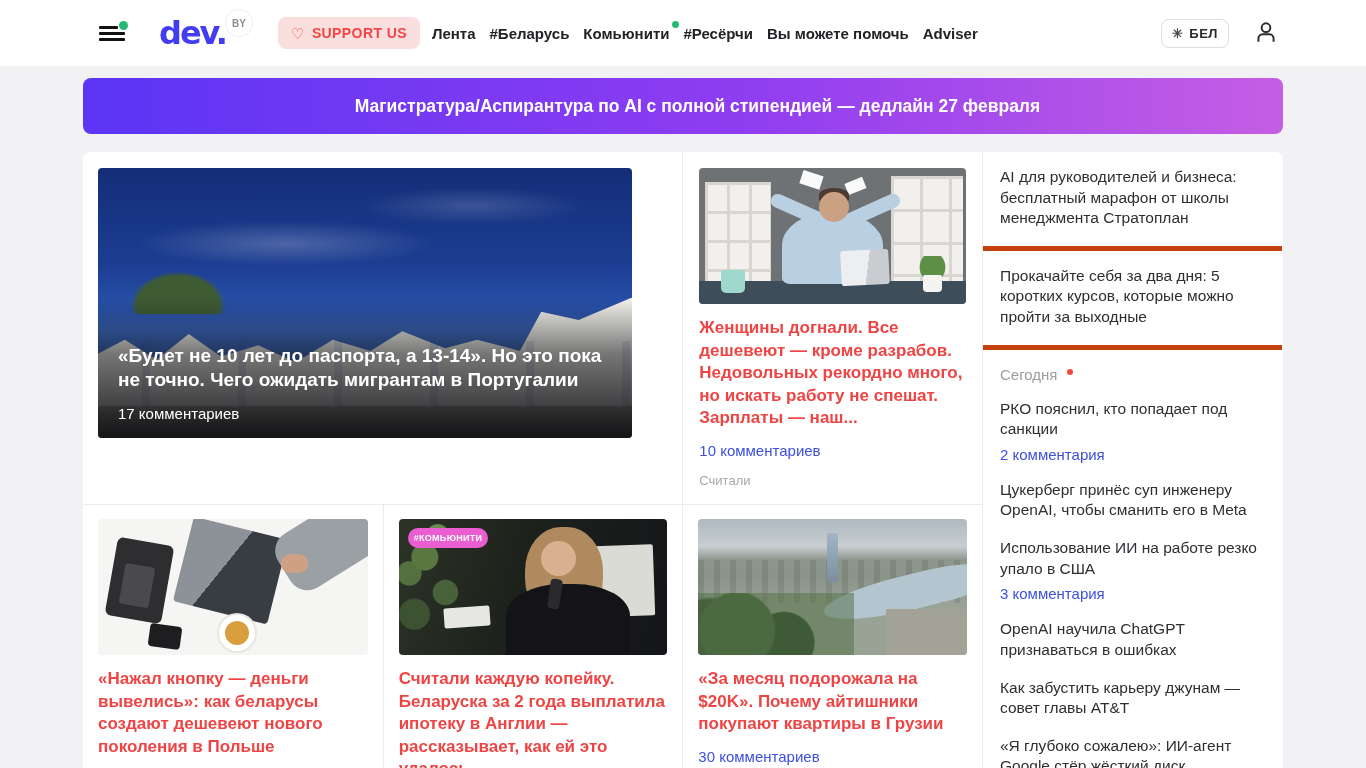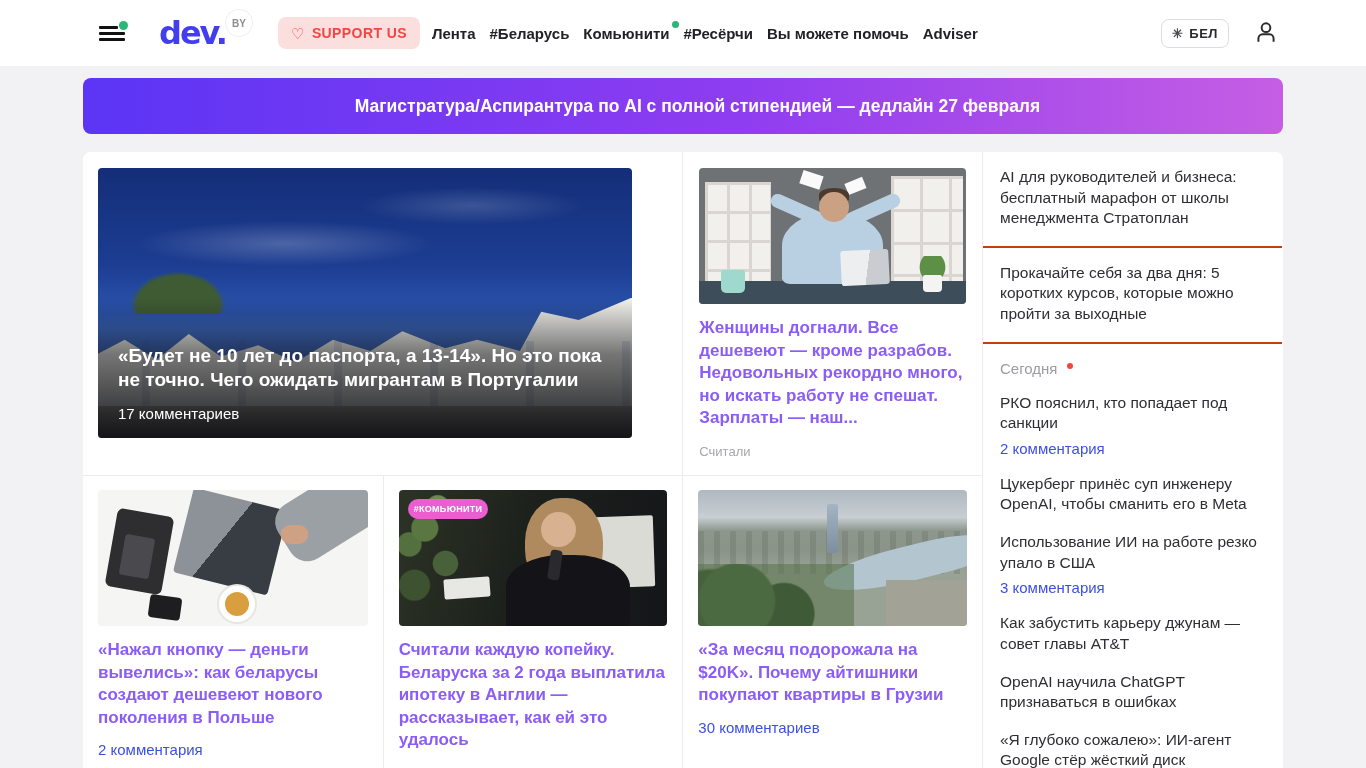--- a/index.html
+++ b/index.html
@@ -42,30 +42,30 @@
   .row2 .card { width:300px; padding:14px 15px 12px; display:flex; flex-direction:column; }
 
   .img { border-radius:4px; overflow:hidden; position:relative; cursor:pointer; }
   .img-featured { width:534px; height:270px; }
   .img-sm { width:100%; height:136px; }
 
   .feat-overlay { position:absolute; left:0; right:0; bottom:0; padding:46px 20px 16px; background:linear-gradient(180deg,rgba(14,15,19,0) 0%,rgba(14,15,19,.55) 40%,rgba(14,15,19,.92) 100%); }
   .feat-overlay h2 { color:#fff; font-size:19px; font-weight:700; line-height:1.3; cursor:pointer; }
   .feat-overlay .comments { color:#fff; margin-top:10px; }
 
-  .card-title { margin-top:13px; font-size:17px; font-weight:600; color:#8b5cf6; line-height:1.33; cursor:pointer; }
+  .card-title { margin-top:13px; font-size:17px; font-weight:600; color:#ef4444; line-height:1.33; cursor:pointer; }
   .comments { display:block; font-size:15px; color:#3d4fe1; cursor:pointer; text-decoration:none; }
   .card .comments { margin-top:12px; }
   .gray-label { margin-top:auto; font-size:13px; color:#a7a7ac; padding-top:14px; }
 
   .tag-pill { position:absolute; top:9px; left:9px; background:#ea5ed2; color:#fff; font-size:9px; font-weight:800; letter-spacing:.3px; padding:5px 6px; border-radius:11px; cursor:pointer; }
 
   
   .sidebar { width:299px; background:#fff; }
-  .promo { padding:15px 17px 17px; border-bottom:2px solid #c2410c; cursor:pointer; }
+  .promo { padding:15px 17px 17px; border-bottom:5px solid #c2410c; cursor:pointer; }
   .s-title, .promo-title { font-size:15.5px; color:#2e2e33; line-height:1.33; cursor:pointer; }
   .today-head { padding:16px 17px 2px; color:#9c9ca1; font-size:15px; display:flex; align-items:center; gap:9px; }
   .today-head .rdot { width:6px; height:6px; border-radius:50%; background:#f0473f; margin-top:-4px; }
   .today-list { padding:14px 17px 4px; border-bottom:1px solid #ececef; }
   .s-item { margin-bottom:17px; }
   .s-item .comments { margin-top:6px; }
 
   
   .shape { position:absolute; }
 
@@ -210,20 +210,21 @@
             <div class="shape arm-l"></div>
             <div class="shape arm-r"></div>
             <div class="shape hair"></div>
             <div class="shape head"></div>
             <div class="shape laptop"></div>
             <div class="shape plant"></div>
             <div class="shape pot"></div>
             <div class="shape mug"></div>
           </div>
           <h3 class="card-title">Женщины догнали. Все дешевеют — кроме разрабов. Недовольных рекордно много, но искать работу не спешат. Зарплаты — наш...</h3>
+          <a class="comments">10 комментариев</a>
           <div class="gray-label">Считали</div>
         </article>
       </div>
 
       <div class="row row2">
         <article class="card">
           <div class="img img-sm art-desk">
             <div class="shape deskphone"></div>
             <div class="shape keypad"></div>
             <div class="shape laptop"></div>
@@ -286,24 +287,24 @@
           <a class="comments">2 комментария</a>
         </div>
         <div class="s-item">
           <div class="s-title">Цукерберг принёс суп инженеру OpenAI, чтобы сманить его в Meta</div>
         </div>
         <div class="s-item">
           <div class="s-title">Использование ИИ на работе резко упало в США</div>
           <a class="comments">3 комментария</a>
         </div>
         <div class="s-item">
+          <div class="s-title">OpenAI научила ChatGPT признаваться в ошибках</div>
+        </div>
+        <div class="s-item">
           <div class="s-title">Как забустить карьеру джунам — совет главы AT&amp;T</div>
-        </div>
-        <div class="s-item">
-          <div class="s-title">OpenAI научила ChatGPT признаваться в ошибках</div>
         </div>
         <div class="s-item">
           <div class="s-title">«Я глубоко сожалею»: ИИ-агент Google стёр жёсткий диск пользователя и извинился</div>
 
         </div>
       </div>
 
     </aside>
   </div>
 

